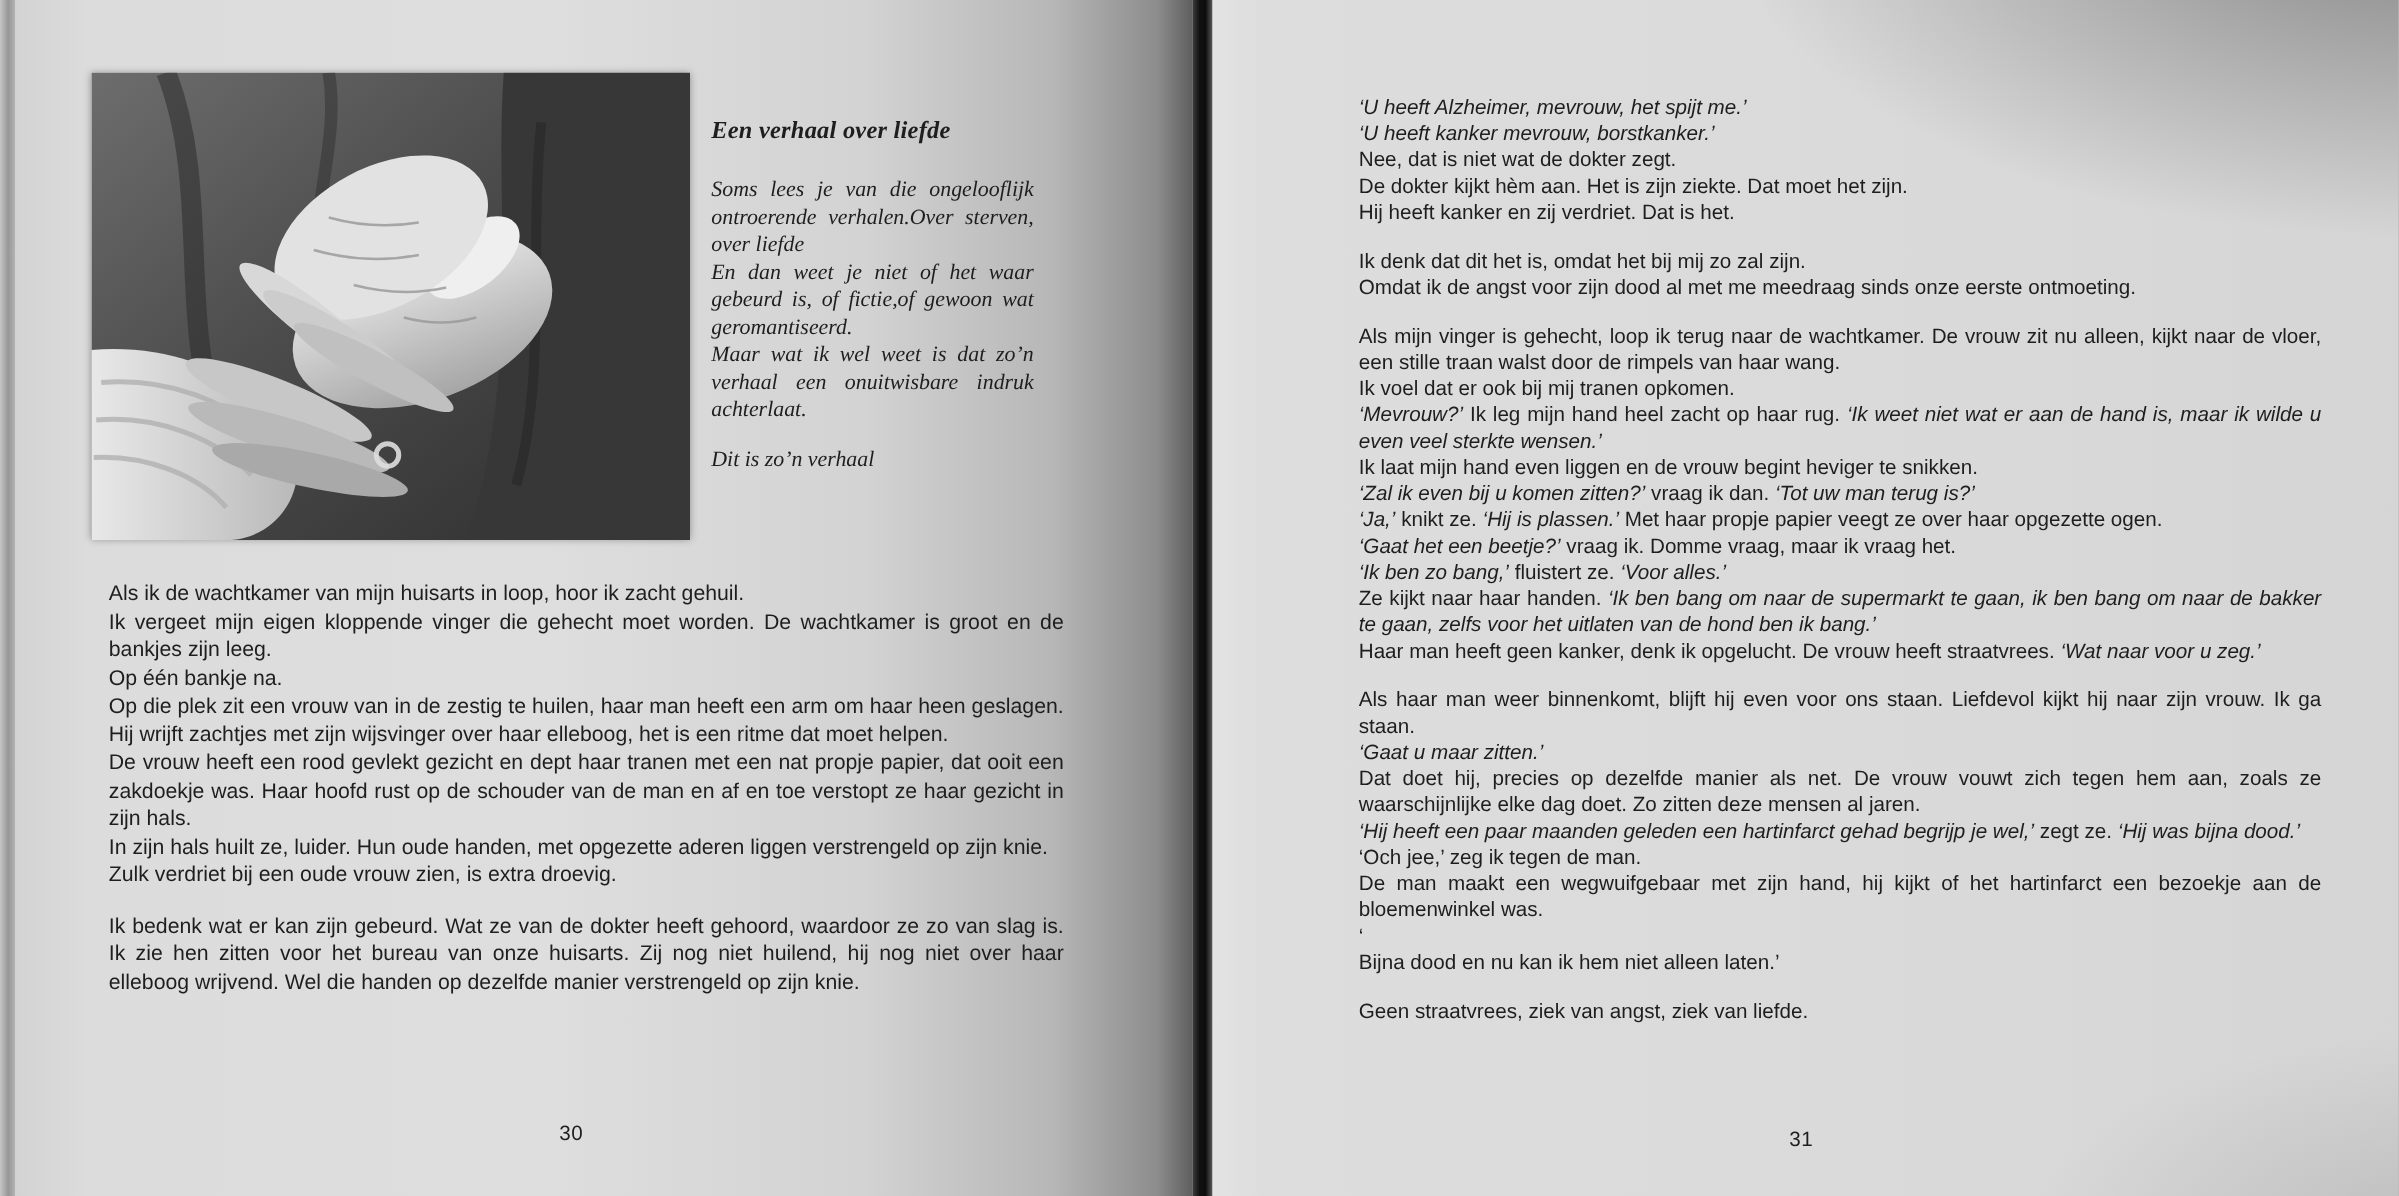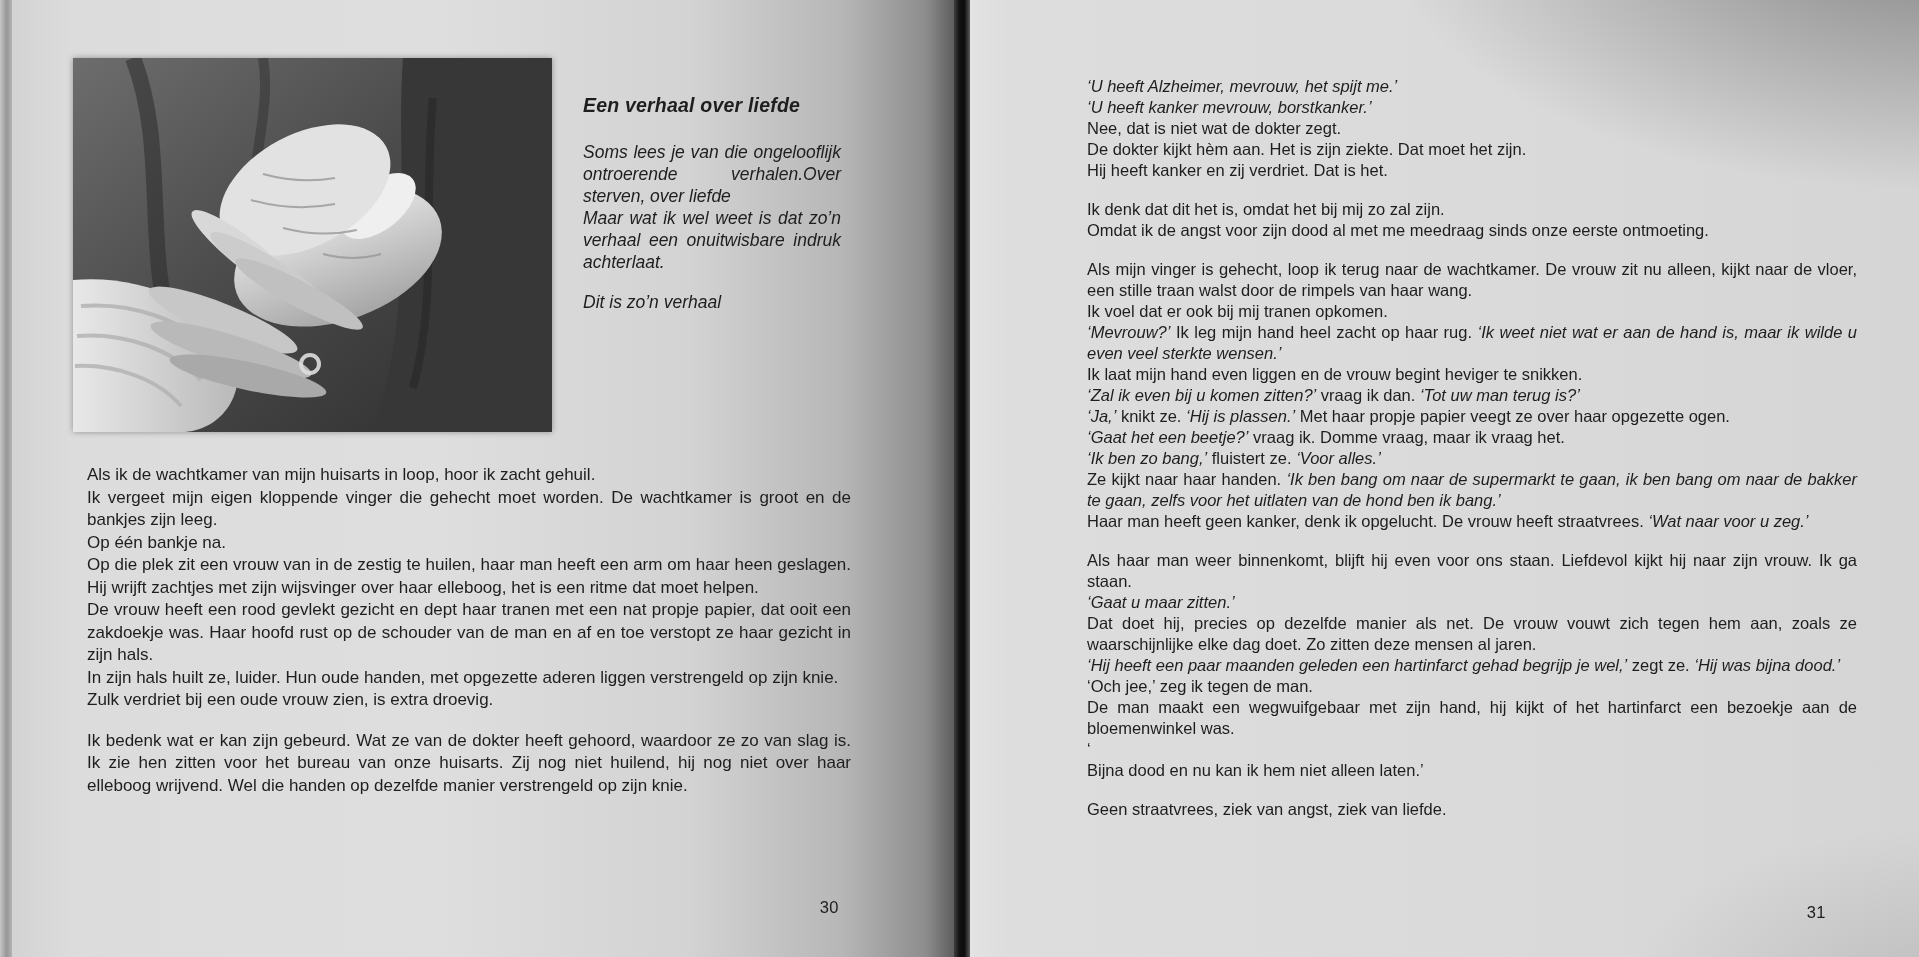--- a/index.html
+++ b/index.html
@@ -15,33 +15,33 @@
   .page-right-bg{position:absolute;left:970px;top:0;bottom:0;width:949px;
           background:linear-gradient(90deg,#e3e3e3,#dddddd 40px,#dadada 55%,#d5d5d5);}
   .page-right-bg::after{content:"";position:absolute;inset:0;
           background:radial-gradient(900px 430px at 102% -8%,rgba(50,50,50,.5),rgba(50,50,50,0) 62%),
                      radial-gradient(500px 260px at 103% 104%,rgba(80,80,80,.18),rgba(80,80,80,0) 65%);}
   
   .photo{position:absolute;left:73px;top:58px;width:479px;height:374px;overflow:hidden;
          box-shadow:0 0 6px rgba(0,0,0,.35);}
   .photo svg{display:block;width:100%;height:100%;}
   
-  .intro{position:absolute;left:583px;top:94px;width:258px;}
+  .intro{position:absolute;left:569px;top:94px;width:258px;font-family:Liberation Serif, serif;}
   .title{font-size:19.5px;font-weight:bold;font-style:italic;margin:0 0 24px 0;letter-spacing:.2px;}
   .intro .para{font-style:italic;font-size:17.5px;line-height:22px;text-align:justify;margin:0;}
   .intro .para em{font-style:italic;}
   
   .left-body{position:absolute;left:87px;top:464px;width:764px;
              font-size:17px;line-height:22.5px;text-align:justify;}
   .right-body{position:absolute;left:1087px;top:76px;width:770px;
              font-size:16.5px;line-height:21px;text-align:justify;}
   .para{margin:0;}
   .para.gap{margin-top:18px;}
   .para em{font-style:italic;}
-  .pageno{position:absolute;font-size:16.5px;text-align:right;letter-spacing:.5px;}
+  .pageno{position:absolute;font-size:16.5px;text-align:center;letter-spacing:.5px;}
   .pageno.left{left:75px;top:898px;width:764px;}
   .pageno.right{left:1056px;top:903px;width:770px;}
 </style>
 </head>
 <body>
 
 <div class="spread">
 
   <div class="strip-left"></div>
   <div class="page-left-bg"></div>
@@ -83,20 +83,21 @@
       <ellipse cx="226" cy="236" rx="72" ry="13" transform="rotate(28 226 236)" fill="#c0c0c0"></ellipse>
       <path d="M190,116 q36,10 72,4 M178,142 q42,12 84,4 M210,170 q38,10 74,2 M250,196 q30,8 58,0" stroke="#979797" stroke-width="2" fill="none" opacity="0.8"></path>
       <circle cx="237" cy="306" r="9" fill="none" stroke="#dedede" stroke-width="4" opacity="0.9"></circle>
     </svg>
   </div>
 
   <div class="intro">
     <h1 class="title">Een verhaal over liefde</h1>
     <div>
         <p class="para"><em>Soms lees je van die ongelooflijk ontroerende verhalen.Over sterven, over liefde</em></p>
+        <p class="para"><em>En dan weet je niet of het waar gebeurd is, of fictie,of gewoon wat geromantiseerd.</em></p>
         <p class="para"><em>Maar wat ik wel weet is dat zo’n verhaal een onuitwisbare indruk achterlaat.</em></p>
         <p class="para gap"><em>Dit is zo’n verhaal</em></p>
       </div>
   </div>
 
   <div class="left-body">
       <p class="para"><span>Als ik de wachtkamer van mijn huisarts in loop, hoor ik zacht gehuil.</span></p>
       <p class="para"><span>Ik vergeet mijn eigen kloppende vinger die gehecht moet worden. De wachtkamer is groot en de bankjes zijn leeg.</span></p>
       <p class="para"><span>Op één bankje na.</span></p>
       <p class="para"><span>Op die plek zit een vrouw van in de zestig te huilen, haar man heeft een arm om haar heen geslagen. Hij wrijft zachtjes met zijn wijsvinger over haar elleboog, het is een ritme dat moet helpen.</span></p>

